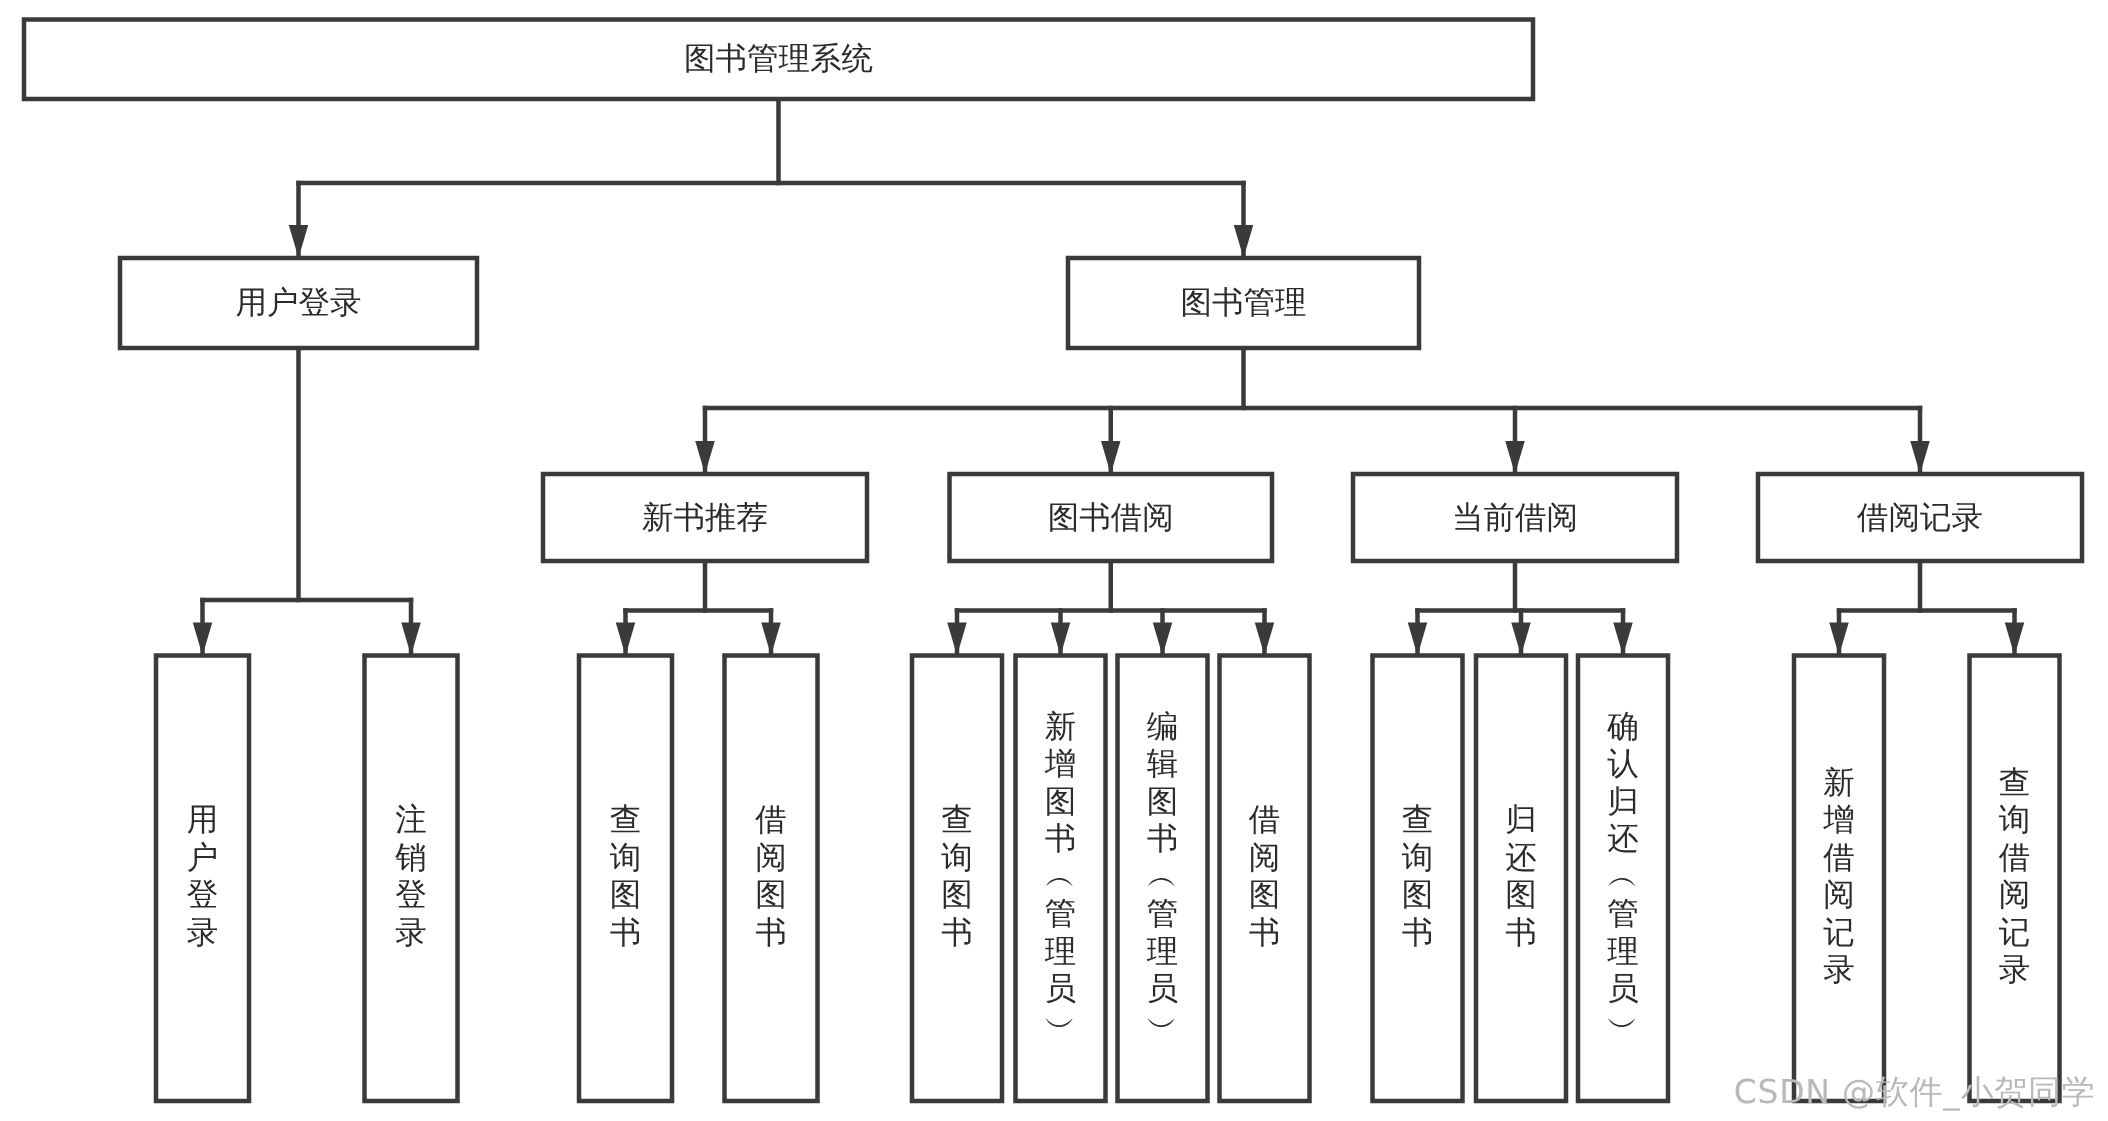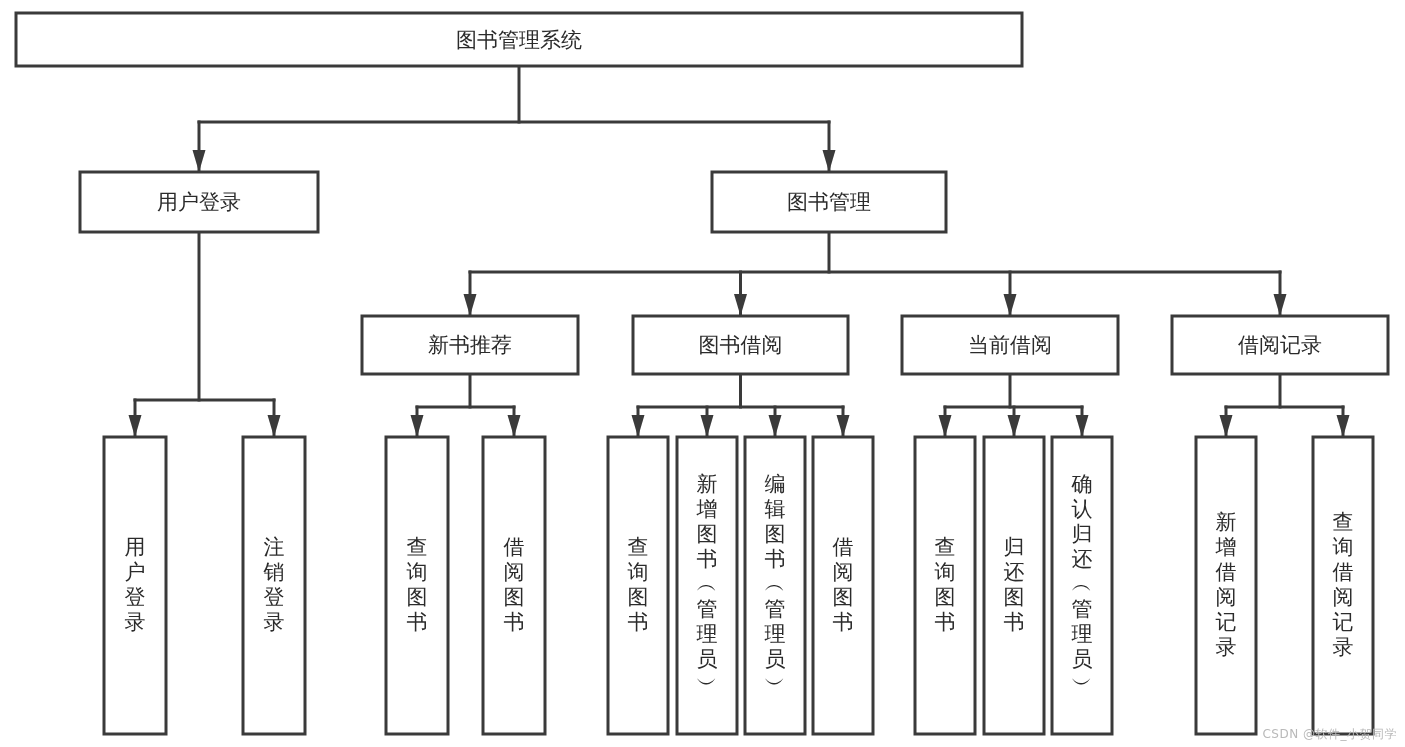--- a/index.html
+++ b/index.html
@@ -54,21 +54,21 @@
     font-family: "DejaVu Sans", "Liberation Sans", sans-serif;
     font-size: 21px;
     fill: #2b2b2b;
     text-anchor: middle;
   }
   .watermark-text {
     position: absolute;
     right: 8px;
     bottom: 4px;
     font-family: "DejaVu Sans", "Liberation Sans", sans-serif;
-    font-size: 12px;
+    font-size: 22px;
     color: #b9b9b9;
     white-space: nowrap;
     letter-spacing: 0.5px;
   }
 </style>
 </head>
 <body>
 
 <div id="diagram-root">
   <svg id="diagram-svg" viewBox="0 0 1405 747">

